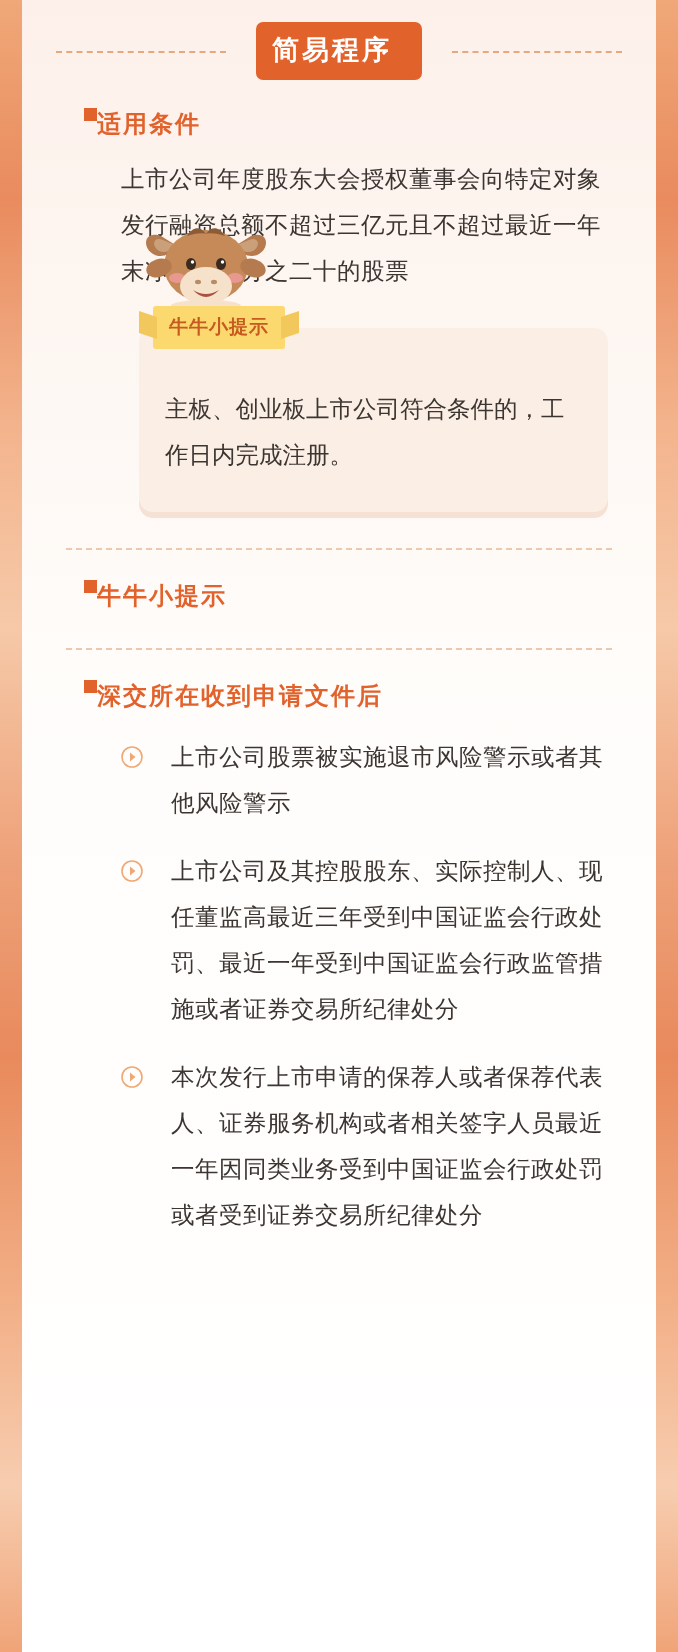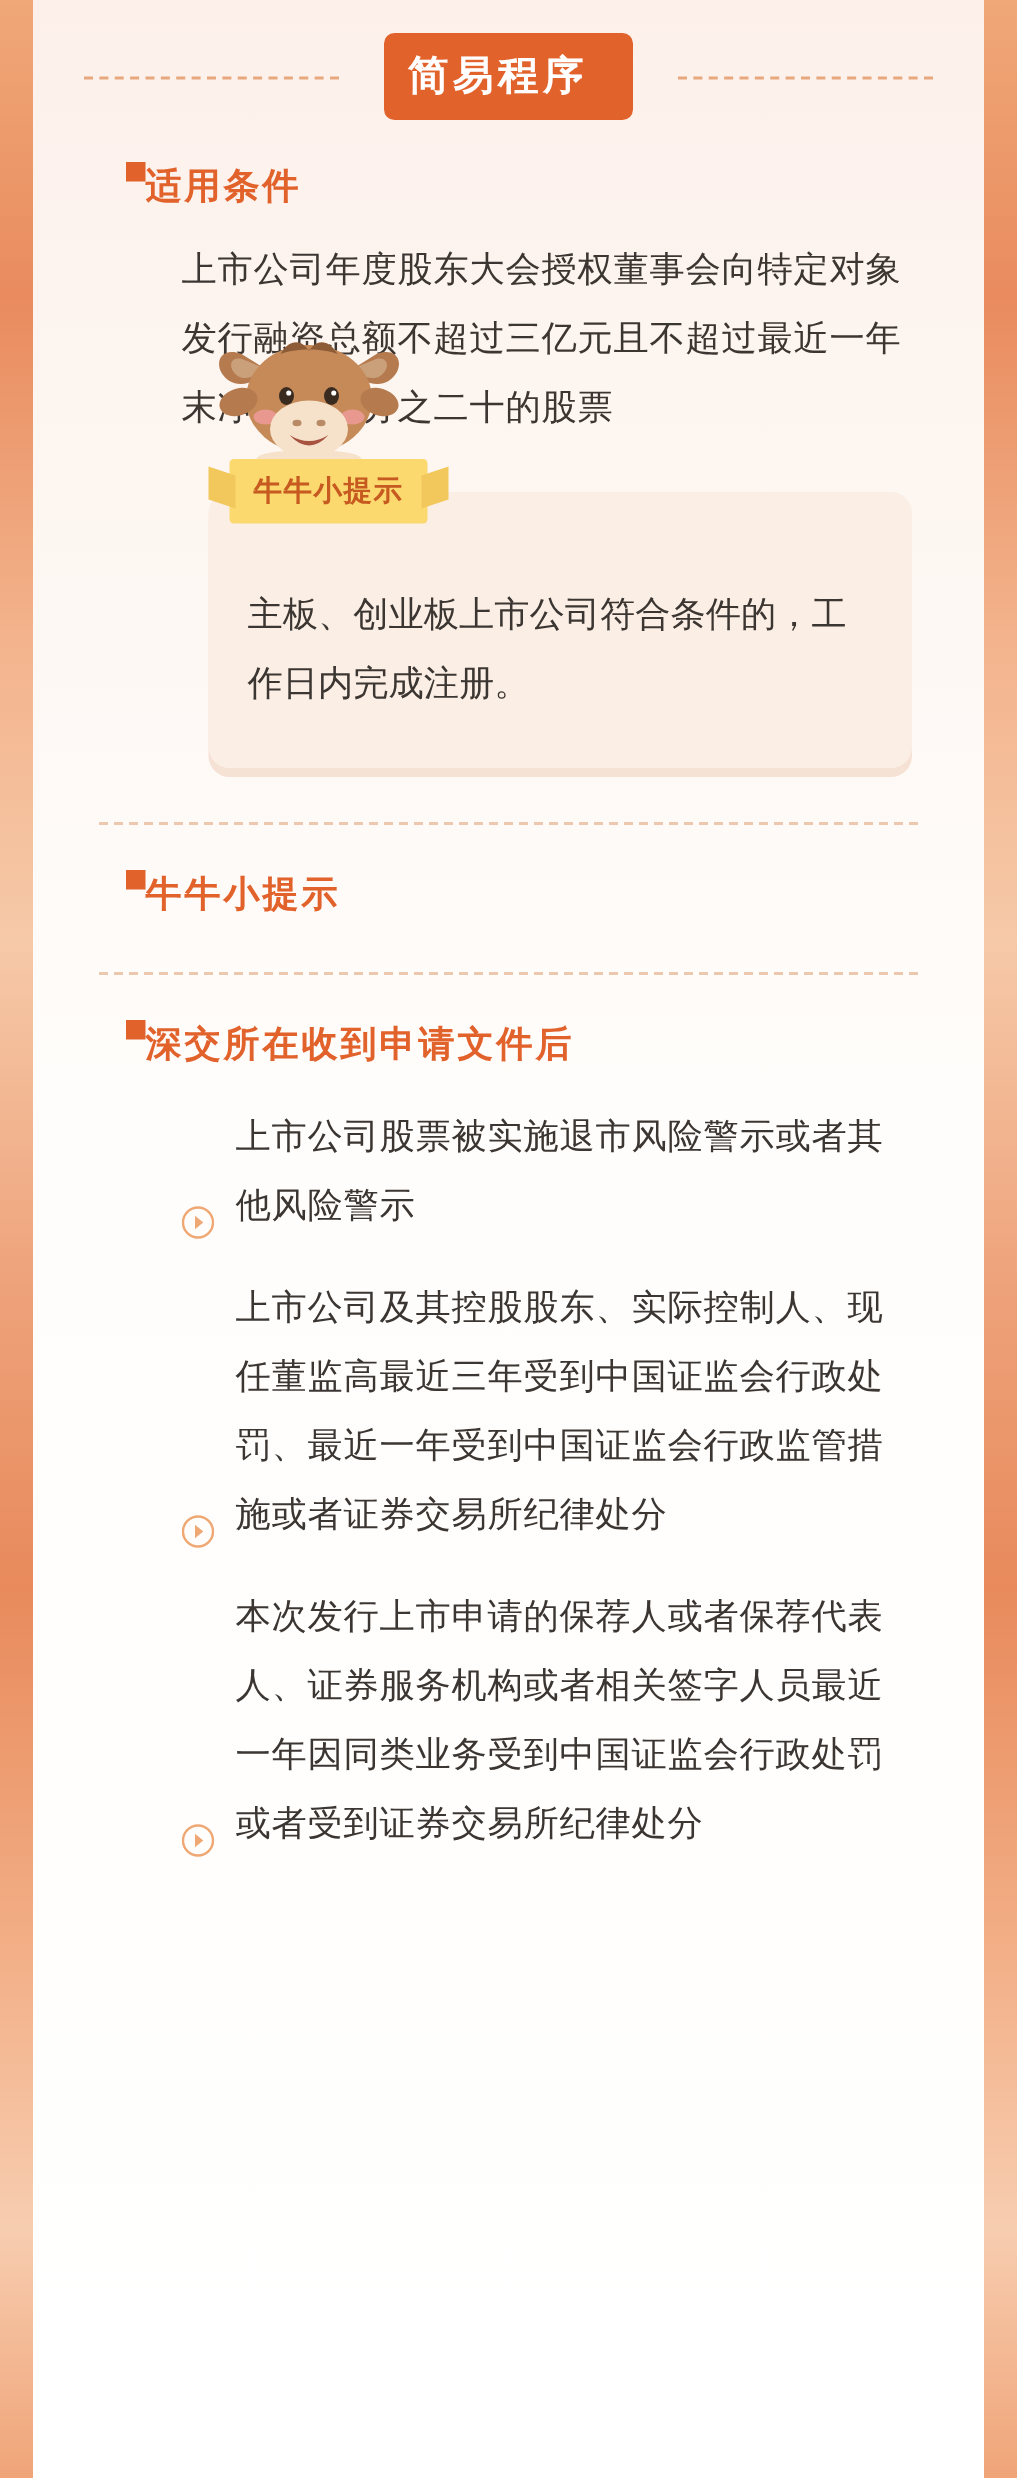--- a/index.html
+++ b/index.html
@@ -163,22 +163,22 @@
   .divider {
     margin: 36px 44px 0 44px;
     border-top: 2px dashed #ecc9ae;
     height: 0;
   }
 
   
   .bullets { padding-left: 55px; padding-right: 4px; margin-top: 4px; }
   .bullet {
     display: flex;
-    align-items: flex-end;
-    gap: 14px;
+    align-items: flex-start;
+    gap: 28px;
     margin-top: 22px;
   }
   .bullet-icon {
     flex: 0 0 auto;
     width: 22px; height: 22px;
     margin-top: 12px;
   }
   .bullet-text {
     color: #3c3632;
     font-size: 23.5px;

